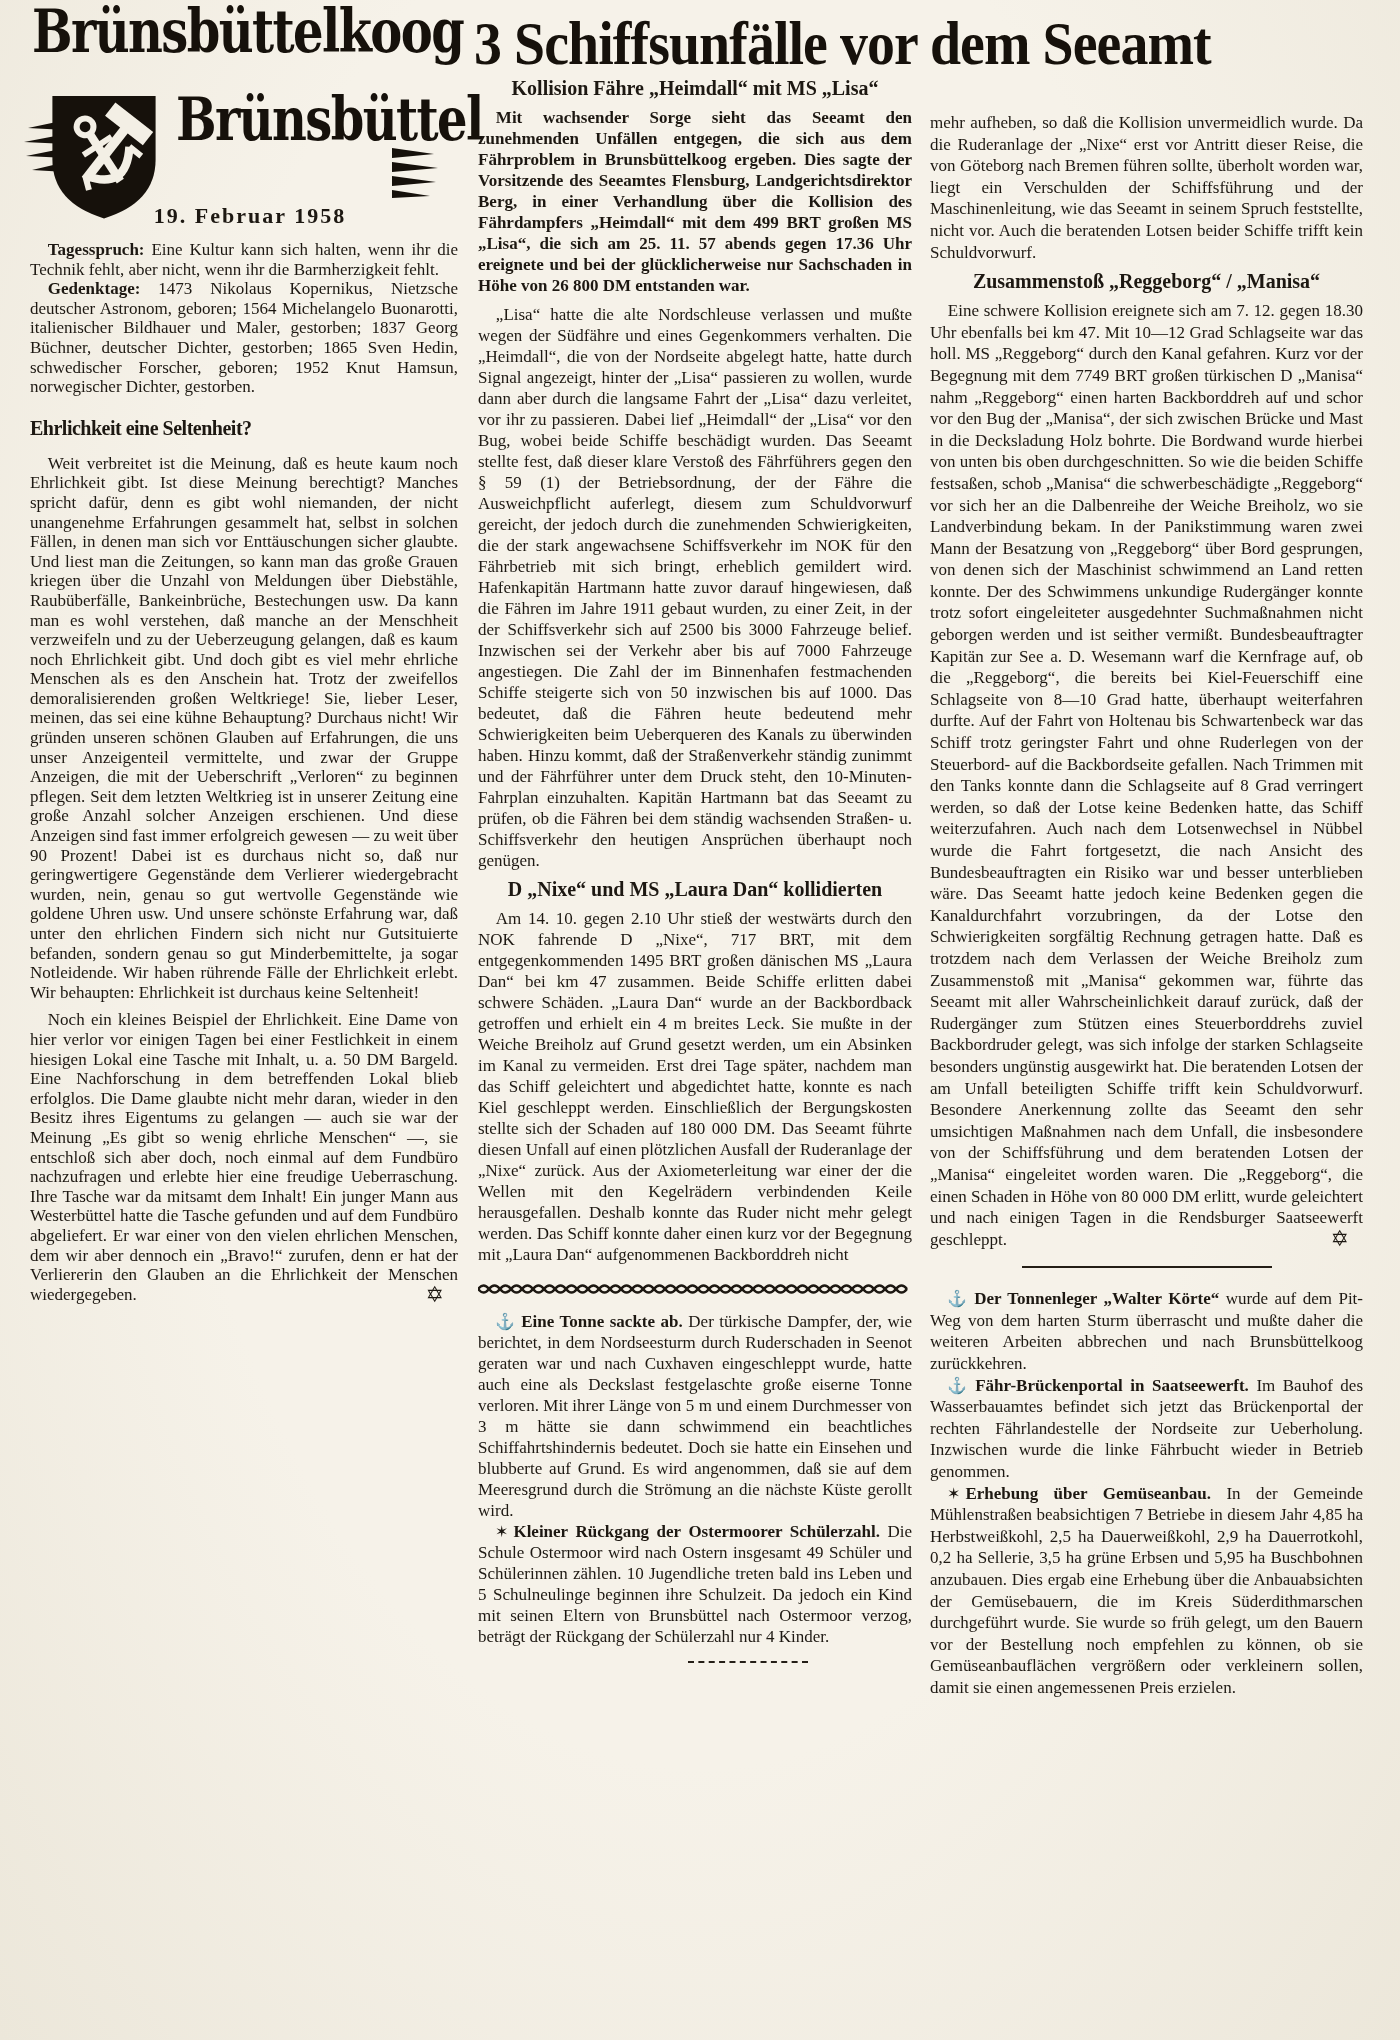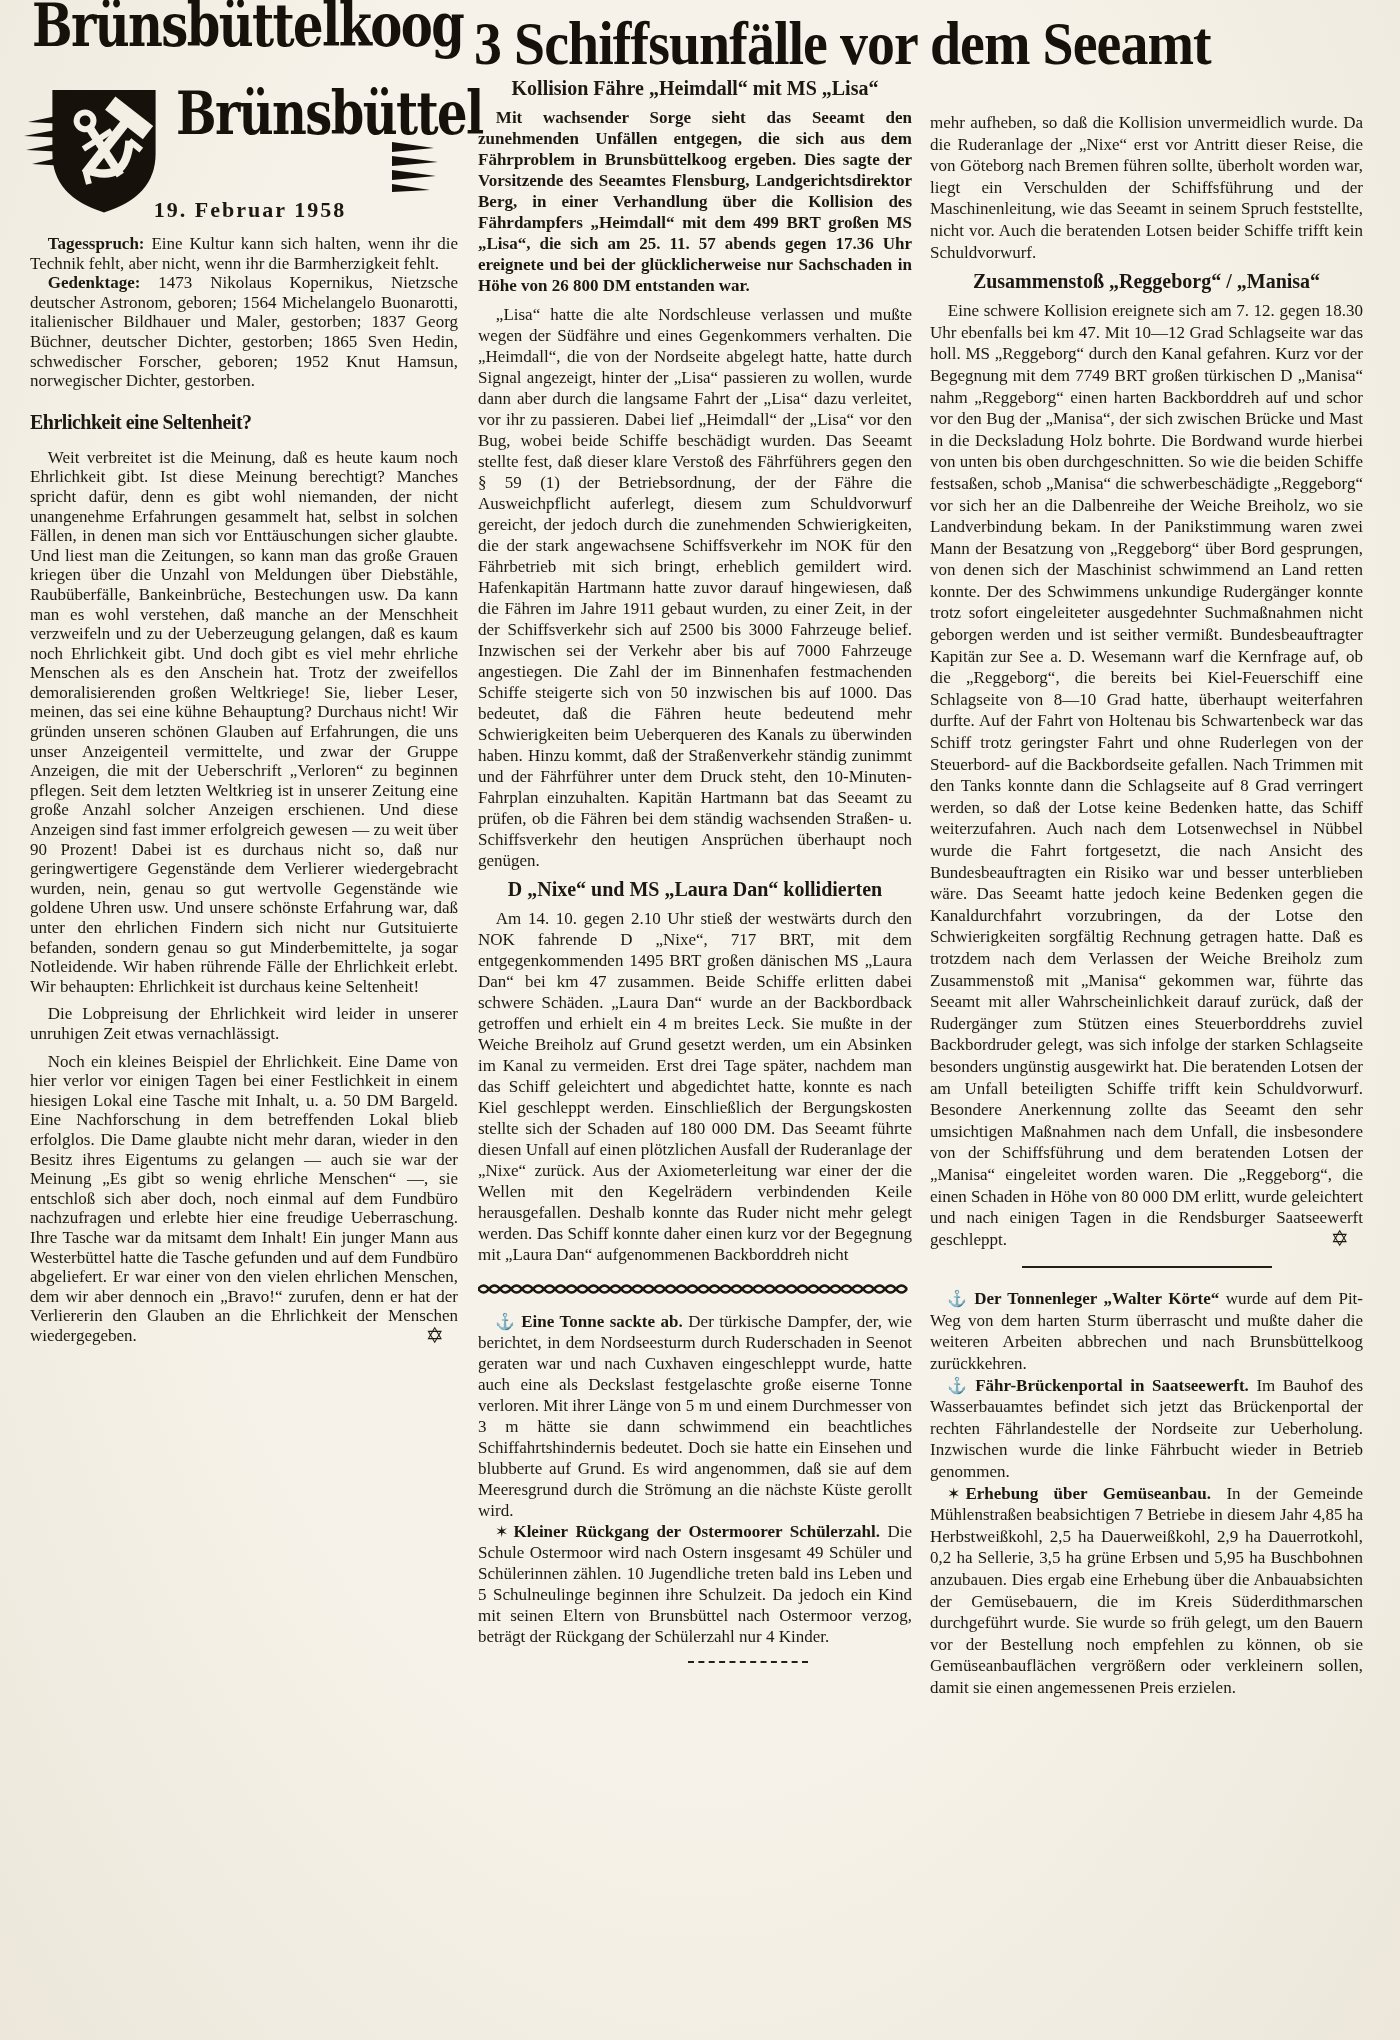--- a/index.html
+++ b/index.html
@@ -5,21 +5,21 @@
   html,body{margin:0;padding:0;background:#8a8578;}
   #page{position:relative;width:1400px;height:2040px;margin:0 auto;overflow:hidden;
         background:#f3efe5;
         background-image:radial-gradient(ellipse at 50% 40%, #f6f2e9 55%, #ece7da 100%);
         font-family:"Liberation Serif", serif;color:#1d1812;}
   .col{position:absolute;text-align:justify;}
   p{margin:0;}
   .ind{text-indent:1.05em;margin-top:8px;}
   b{font-weight:bold;}
   
-  #leftcol{left:30px;top:12px;width:428px;font-size:17px;line-height:19.6px;}
+  #leftcol{left:30px;top:18px;width:428px;font-size:17px;line-height:19.6px;}
   #masthead{position:relative;height:222px;text-align:left;}
   .mh-line{position:absolute;font-family:"DejaVu Serif",serif;font-weight:bold;
            white-space:nowrap;transform-origin:left top;color:#16110b;}
   #mh1{left:2px;top:4px;font-size:60px;transform:scaleX(0.80);letter-spacing:-2px;}
   #mh2{left:146px;top:92px;font-size:60px;transform:scaleX(0.80);letter-spacing:-2px;}
   #crest{position:absolute;left:14px;top:72px;}
   #ribbon-l{position:absolute;left:-8px;top:100px;}
   #ribbon-r{position:absolute;left:362px;top:128px;}
   #issue-date{position:absolute;left:70px;top:188px;width:300px;text-align:center;
               font-size:22px;font-weight:bold;letter-spacing:2px;font-family:Liberation Serif, serif;}
@@ -86,21 +86,20 @@
         </g>
       </svg>
       <div id="issue-date">19. Februar 1958</div>
     </div>
 
     <p class="runin"><b>Tagesspruch:</b> <span>Eine Kultur kann sich halten, wenn ihr die Technik fehlt, aber nicht, wenn ihr die Barmherzigkeit fehlt.</span> <span class="author">Nietzsche</span></p>
     <p class="runin"><b>Gedenktage:</b> <span>1473 Nikolaus Kopernikus, deutscher Astronom, geboren; 1564 Michelangelo Buonarotti, italienischer Bildhauer und Maler, gestorben; 1837 Georg Büchner, deutscher Dichter, gestorben; 1865 Sven Hedin, schwedischer Forscher, geboren; 1952 Knut Hamsun, norwegischer Dichter, gestorben.</span></p>
 
     <h2 id="left-title">Ehrlichkeit eine Seltenheit?</h2>
     <p class="ind">Weit verbreitet ist die Meinung, daß es heute kaum noch Ehrlichkeit gibt. Ist diese Meinung berechtigt? Manches spricht dafür, denn es gibt wohl niemanden, der nicht unangenehme Erfahrungen gesammelt hat, selbst in solchen Fällen, in denen man sich vor Enttäuschungen sicher glaubte. Und liest man die Zeitungen, so kann man das große Grauen kriegen über die Unzahl von Meldungen über Diebstähle, Raubüberfälle, Bankeinbrüche, Bestechungen usw. Da kann man es wohl verstehen, daß manche an der Menschheit verzweifeln und zu der Ueberzeugung gelangen, daß es kaum noch Ehrlichkeit gibt. Und doch gibt es viel mehr ehrliche Menschen als es den Anschein hat. Trotz der zweifellos demoralisierenden großen Weltkriege! Sie, lieber Leser, meinen, das sei eine kühne Behauptung? Durchaus nicht! Wir gründen unseren schönen Glauben auf Erfahrungen, die uns unser Anzeigenteil vermittelte, und zwar der Gruppe Anzeigen, die mit der Ueberschrift „Verloren“ zu beginnen pflegen. Seit dem letzten Weltkrieg ist in unserer Zeitung eine große Anzahl solcher Anzeigen erschienen. Und diese Anzeigen sind fast immer erfolgreich gewesen — zu weit über 90 Prozent! Dabei ist es durchaus nicht so, daß nur geringwertigere Gegenstände dem Verlierer wiedergebracht wurden, nein, genau so gut wertvolle Gegenstände wie goldene Uhren usw. Und unsere schönste Erfahrung war, daß unter den ehrlichen Findern sich nicht nur Gutsituierte befanden, sondern genau so gut Minderbemittelte, ja sogar Notleidende. Wir haben rührende Fälle der Ehrlichkeit erlebt. Wir behaupten: Ehrlichkeit ist durchaus keine Seltenheit!</p>
-    <p class="ind">Die Lobpreisung der Ehrlichkeit wird leider in unserer unruhigen Zeit etwas vernachlässigt.</p>
     <p class="ind"><span>Noch ein kleines Beispiel der Ehrlichkeit. Eine Dame von hier verlor vor einigen Tagen bei einer Festlichkeit in einem hiesigen Lokal eine Tasche mit Inhalt, u. a. 50 DM Bargeld. Eine Nachforschung in dem betreffenden Lokal blieb erfolglos. Die Dame glaubte nicht mehr daran, wieder in den Besitz ihres Eigentums zu gelangen — auch sie war der Meinung „Es gibt so wenig ehrliche Menschen“ —, sie entschloß sich aber doch, noch einmal auf dem Fundbüro nachzufragen und erlebte hier eine freudige Ueberraschung. Ihre Tasche war da mitsamt dem Inhalt! Ein junger Mann aus Westerbüttel hatte die Tasche gefunden und auf dem Fundbüro abgeliefert. Er war einer von den vielen ehrlichen Menschen, dem wir aber dennoch ein „Bravo!“ zurufen, denn er hat der Verliererin den Glauben an die Ehrlichkeit der Menschen wiedergegeben.</span><span class="endstar">✡</span></p>
   </section>
 
   <section id="col2" class="col">
     <h3 class="colhead">Kollision Fähre „Heimdall“ mit MS „Lisa“</h3>
     <p class="lead ind">Mit wachsender Sorge sieht das Seeamt den zunehmenden Unfällen entgegen, die sich aus dem Fährproblem in Brunsbüttelkoog ergeben. Dies sagte der Vorsitzende des Seeamtes Flensburg, Landgerichtsdirektor Berg, in einer Verhandlung über die Kollision des Fährdampfers „Heimdall“ mit dem 499 BRT großen MS „Lisa“, die sich am 25. 11. 57 abends gegen 17.36 Uhr ereignete und bei der glücklicherweise nur Sachschaden in Höhe von 26 800 DM entstanden war.</p>
     <p class="ind">„Lisa“ hatte die alte Nordschleuse verlassen und mußte wegen der Südfähre und eines Gegenkommers verhalten. Die „Heimdall“, die von der Nordseite abgelegt hatte, hatte durch Signal angezeigt, hinter der „Lisa“ passieren zu wollen, wurde dann aber durch die langsame Fahrt der „Lisa“ dazu verleitet, vor ihr zu passieren. Dabei lief „Heimdall“ der „Lisa“ vor den Bug, wobei beide Schiffe beschädigt wurden. Das Seeamt stellte fest, daß dieser klare Verstoß des Fährführers gegen den § 59 (1) der Betriebsordnung, der der Fähre die Ausweichpflicht auferlegt, diesem zum Schuldvorwurf gereicht, der jedoch durch die zunehmenden Schwierigkeiten, die der stark angewachsene Schiffsverkehr im NOK für den Fährbetrieb mit sich bringt, erheblich gemildert wird. Hafenkapitän Hartmann hatte zuvor darauf hingewiesen, daß die Fähren im Jahre 1911 gebaut wurden, zu einer Zeit, in der der Schiffsverkehr sich auf 2500 bis 3000 Fahrzeuge belief. Inzwischen sei der Verkehr aber bis auf 7000 Fahrzeuge angestiegen. Die Zahl der im Binnenhafen festmachenden Schiffe steigerte sich von 50 inzwischen bis auf 1000. Das bedeutet, daß die Fähren heute bedeutend mehr Schwierigkeiten beim Ueberqueren des Kanals zu überwinden haben. Hinzu kommt, daß der Straßenverkehr ständig zunimmt und der Fährführer unter dem Druck steht, den 10-Minuten-Fahrplan einzuhalten. Kapitän Hartmann bat das Seeamt zu prüfen, ob die Fähren bei dem ständig wachsenden Straßen- u. Schiffsverkehr den heutigen Ansprüchen überhaupt noch genügen.</p>
     <h3 class="colhead">D „Nixe“ und MS „Laura Dan“ kollidierten</h3>
     <p class="ind">Am 14. 10. gegen 2.10 Uhr stieß der westwärts durch den NOK fahrende D „Nixe“, 717 BRT, mit dem entgegenkommenden 1495 BRT großen dänischen MS „Laura Dan“ bei km 47 zusammen. Beide Schiffe erlitten dabei schwere Schäden. „Laura Dan“ wurde an der Backbordback getroffen und erhielt ein 4 m breites Leck. Sie mußte in der Weiche Breiholz auf Grund gesetzt werden, um ein Absinken im Kanal zu vermeiden. Erst drei Tage später, nachdem man das Schiff geleichtert und abgedichtet hatte, konnte es nach Kiel geschleppt werden. Einschließlich der Bergungskosten stellte sich der Schaden auf 180 000 DM. Das Seeamt führte diesen Unfall auf einen plötzlichen Ausfall der Ruderanlage der „Nixe“ zurück. Aus der Axiometerleitung war einer der die Wellen mit den Kegelrädern verbindenden Keile herausgefallen. Deshalb konnte das Ruder nicht mehr gelegt werden. Das Schiff konnte daher einen kurz vor der Begegnung mit „Laura Dan“ aufgenommenen Backborddreh nicht</p>
 

